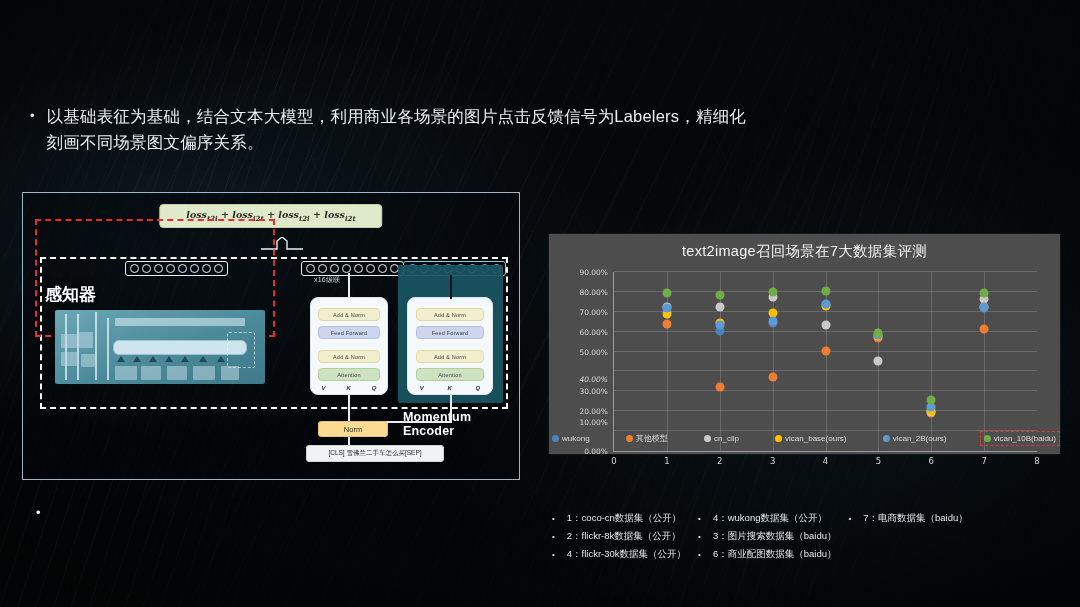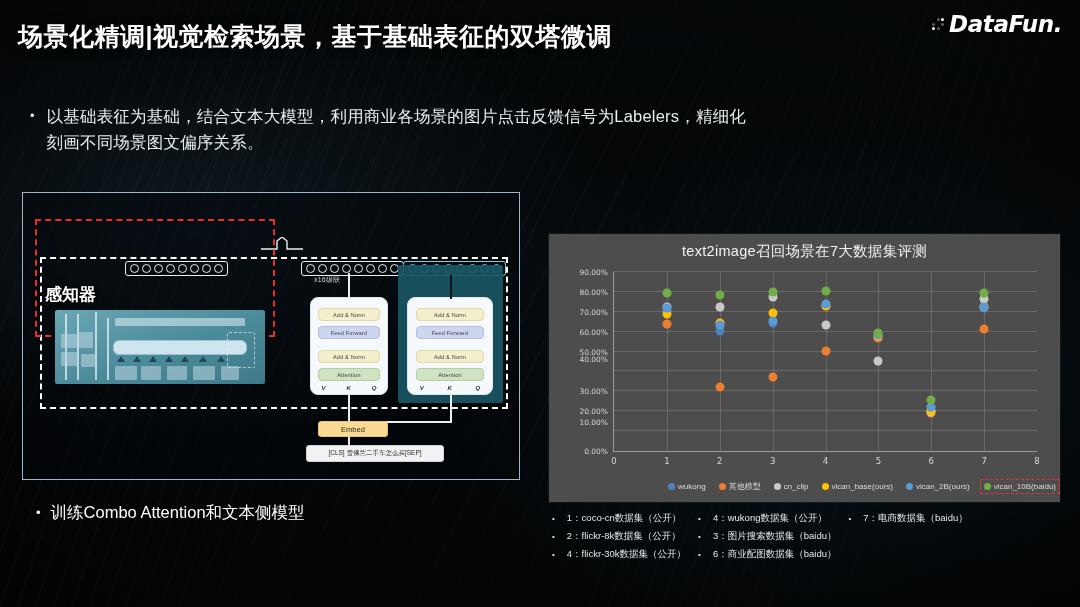--- a/index.html
+++ b/index.html
@@ -372,21 +372,21 @@
     gap: 10px;
   }
   .left-caption .line2 .dot { font-size: 13px; }
 
   
   .chart-card {
     position: absolute;
     left: 549px;
     top: 234px;
     width: 511px;
-    height: 268px;
+    height: 220px;
     background: #4d4d4d;
     box-shadow: 0 0 0 1px rgba(255,255,255,0.05);
   }
   .chart-title {
     position: absolute;
     left: 0; right: 0;
     top: 8px;
     text-align: center;
     color: #f2f2f2;
     font-size: 14.5px;
@@ -435,24 +435,24 @@
   }
   .pt {
     position: absolute;
     width: 9px;
     height: 9px;
     border-radius: 50%;
     transform: translate(-50%, 50%);
   }
   .legend {
     position: absolute;
-    left: 9px; right: 0;
+    left: 0; right: 0;
     bottom: 8px;
     display: flex;
-    justify-content: flex-end;
+    justify-content: space-between;
     align-items: center;
     gap: 7px;
     flex-wrap: nowrap;
   }
   .leg-item {
     display: flex;
     align-items: center;
     gap: 3px;
     color: #dcdcdc;
     font-size: 8px;
@@ -492,44 +492,32 @@
 </head>
 <body>
 
 <div id="slide">
 
   <div class="bg-layer bg-base"></div>
   <div class="bg-layer bg-streaks"></div>
   <div class="bg-layer bg-streaks2"></div>
   <div class="bg-layer bg-vignette"></div>
 
-  <div class="logo">
-    <div class="logo-mark">
-      <i class="off"></i>
-        <i class="dim"></i>
-        <i></i>
-      <i class="dim"></i>
-        <i class="off"></i>
-        <i class="dim"></i>
-      <i></i>
-        <i class="dim"></i>
-        <i class="off"></i>
-    </div>
-    <div class="logo-text">DataFun.</div>
-  </div>
-
-  <div class="slide-title">场景化精调|视觉检索场景，基于基础表征的双塔微调</div>
+
 
   <div class="intro">
     <div class="dot">•</div>
     <div class="intro-text">以基础表征为基础，结合文本大模型，利用商业各场景的图片点击反馈信号为Labelers，精细化刻画不同场景图文偏序关系。</div>
   </div>
 
   <div class="diagram">
 
+    <div class="loss-box">
+      <span>loss</span><sub>t2i</sub><span> + </span><span>loss</span><sub>i2t</sub><span> + </span><span>loss</span><sub>t2i</sub><span> + </span><span>loss</span><sub>i2t</sub>
+    </div>
 
     <div class="up-arrow">
       <svg width="46" height="14" viewBox="0 0 46 14">
         <path d="M2 12 L18 12 L18 4 L23 0 L28 4 L28 12 L44 12" fill="none" stroke="#e9eff3" stroke-width="1.4"></path>
       </svg>
     </div>
 
     <div class="dash-outer"></div>
 
     <div class="dash-red"></div>
@@ -620,44 +608,44 @@
       </div>
     </div>
 
     <div class="conn" style="left:325px; top:80px; width:1.5px; height:26px;"></div>
     <div class="conn conn-dark" style="left:427px; top:82px; width:1.5px; height:24px;"></div>
     <div class="conn" style="left:325px; top:202px; width:1.5px; height:28px;"></div>
     <div class="conn" style="left:325px; top:228px; width:104px; height:1.5px;"></div>
     <div class="conn" style="left:427px; top:202px; width:1.5px; height:27px;"></div>
     <div class="conn" style="left:325px; top:242px; width:1.5px; height:11px;"></div>
 
-    <div class="embed-box">Embed</div>
+    <div class="momentum-label">Momentum Encoder</div>
+    <div class="embed-box">Norm</div>
     <div class="cls-box">[CLS] 雪佛兰二手车怎么买[SEP]</div>
   </div>
 
   <div class="left-caption">
     <div class="line2">
       <span class="dot">•</span>
-      <span>训练Combo Attention和文本侧模型</span>
     </div>
   </div>
 
   <div class="chart-card">
     <div class="chart-title">text2image召回场景在7大数据集评测</div>
     <div class="plot" id="plot">
         <div class="gridline-h" style="bottom: 0px; background: transparent;"></div>
         <div class="ylab" style="bottom: 0px; transform: translateY(50%);">0.00%</div>
         <div class="gridline-h" style="bottom: 19.8889px;"></div>
         <div class="ylab" style="bottom: 29px; transform: translateY(50%);">10.00%</div>
         <div class="gridline-h" style="bottom: 39.7778px;"></div>
         <div class="ylab" style="bottom: 39.7778px; transform: translateY(50%);">20.00%</div>
         <div class="gridline-h" style="bottom: 59.6667px;"></div>
         <div class="ylab" style="bottom: 59.6667px; transform: translateY(50%);">30.00%</div>
         <div class="gridline-h" style="bottom: 79.5556px;"></div>
-        <div class="ylab" style="bottom: 92px; transform: translateY(50%);">40.00%</div>
+        <div class="ylab" style="bottom: 72px; transform: translateY(50%); font-style: italic;">40.00%</div>
         <div class="gridline-h" style="bottom: 99.4444px;"></div>
         <div class="ylab" style="bottom: 99.4444px; transform: translateY(50%); text-align: right;">50.00%</div>
         <div class="gridline-h" style="bottom: 119.333px;"></div>
         <div class="ylab" style="bottom: 119.333px; transform: translateY(50%);">60.00%</div>
         <div class="gridline-h" style="bottom: 139.222px;"></div>
         <div class="ylab" style="bottom: 139.222px; transform: translateY(50%);">70.00%</div>
         <div class="gridline-h" style="bottom: 159.111px;"></div>
         <div class="ylab" style="bottom: 159.111px; transform: translateY(50%);">80.00%</div>
         <div class="gridline-h" style="bottom: 179px;"></div>
         <div class="ylab" style="bottom: 179px; transform: translateY(50%);">90.00%</div>

